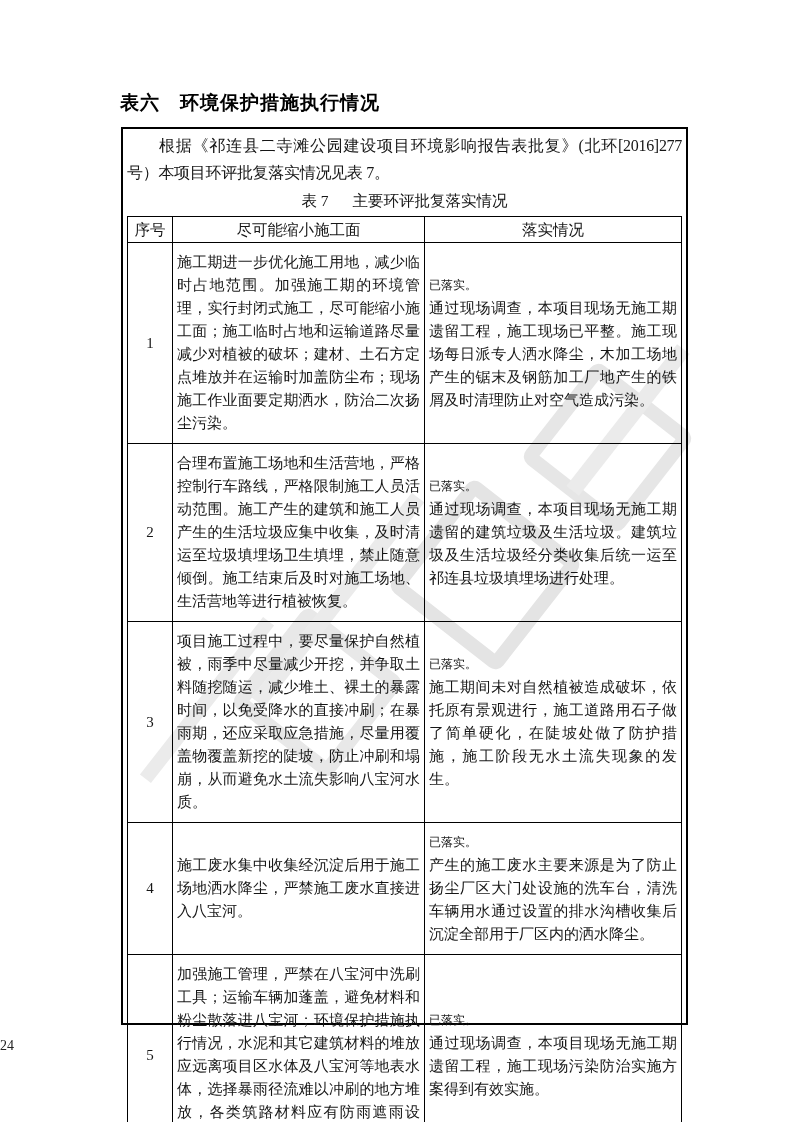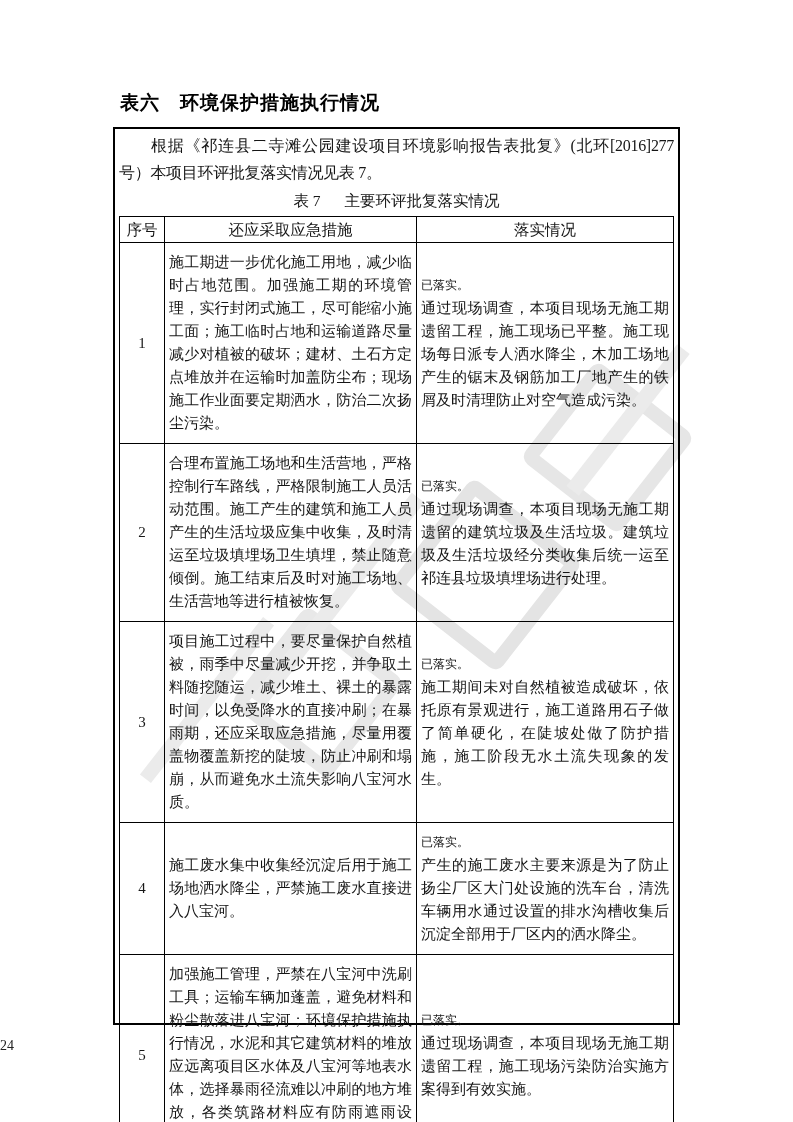--- a/index.html
+++ b/index.html
@@ -43,21 +43,21 @@
     top: 90px;
     font-family: "Liberation Sans", "DejaVu Sans", sans-serif;
     font-size: 19px;
     font-weight: bold;
     color: #000;
     letter-spacing: 1px;
     white-space: pre;
   }
   .outer-box {
     position: absolute;
-    left: 113px;
+    left: 121px;
     top: 127px;
     width: 567px;
     height: 898px;
     border: 2px solid #000;
     background: transparent;
   }
   .intro {
     margin: 3px 4px 0 4px;
     font-size: 16px;
     line-height: 27px;
@@ -159,21 +159,21 @@
 
       <table class="approval">
         <colgroup>
           <col class="c-seq">
             <col class="c-req">
             <col class="c-impl">
         </colgroup>
         <thead>
           <tr class="hrow">
             <th>序号</th>
-            <th>还应采取应急措施</th>
+            <th>尽可能缩小施工面</th>
             <th>落实情况</th>
           </tr>
         </thead>
         <tbody>
           <tr class="r1">
             <td class="seq">1</td>
             <td class="req">
               <div class="cell-text">施工期进一步优化施工用地，减少临时占地范围。加强施工期的环境管理，实行封闭式施工，尽可能缩小施工面；施工临时占地和运输道路尽量减少对植被的破坏；建材、土石方定点堆放并在运输时加盖防尘布；现场施工作业面要定期洒水，防治二次扬尘污染。</div>
             </td>
             <td class="impl">

